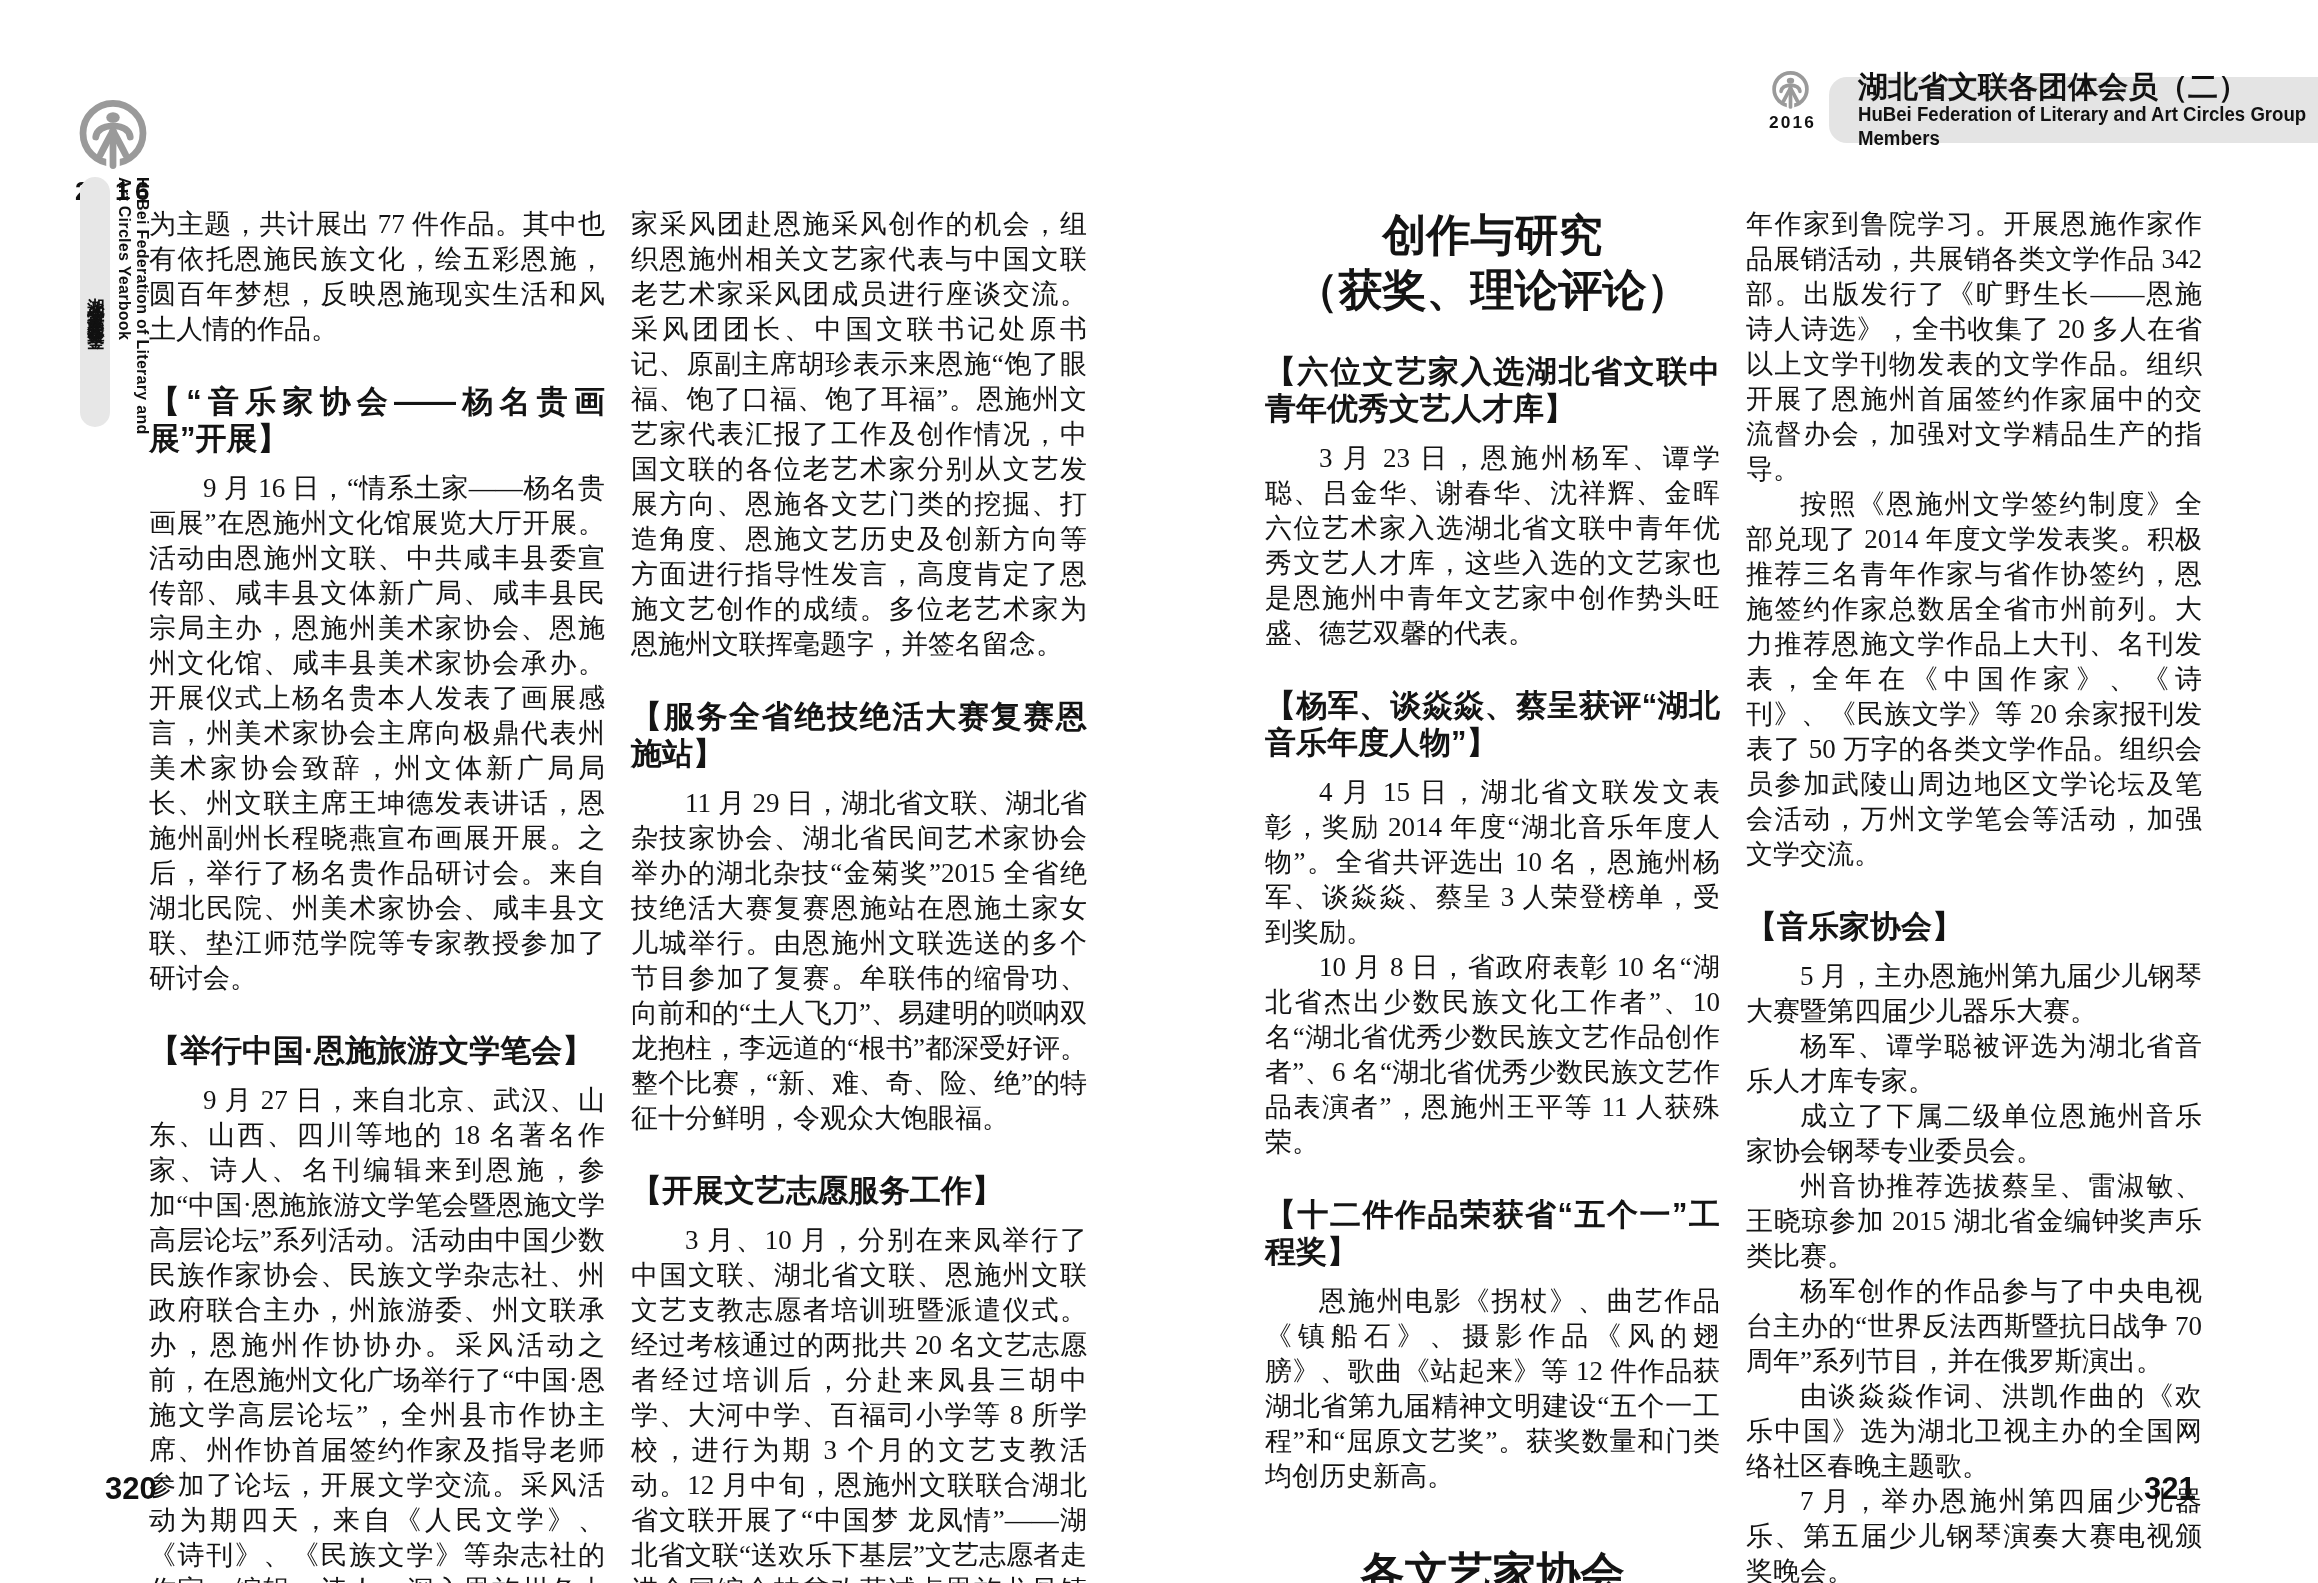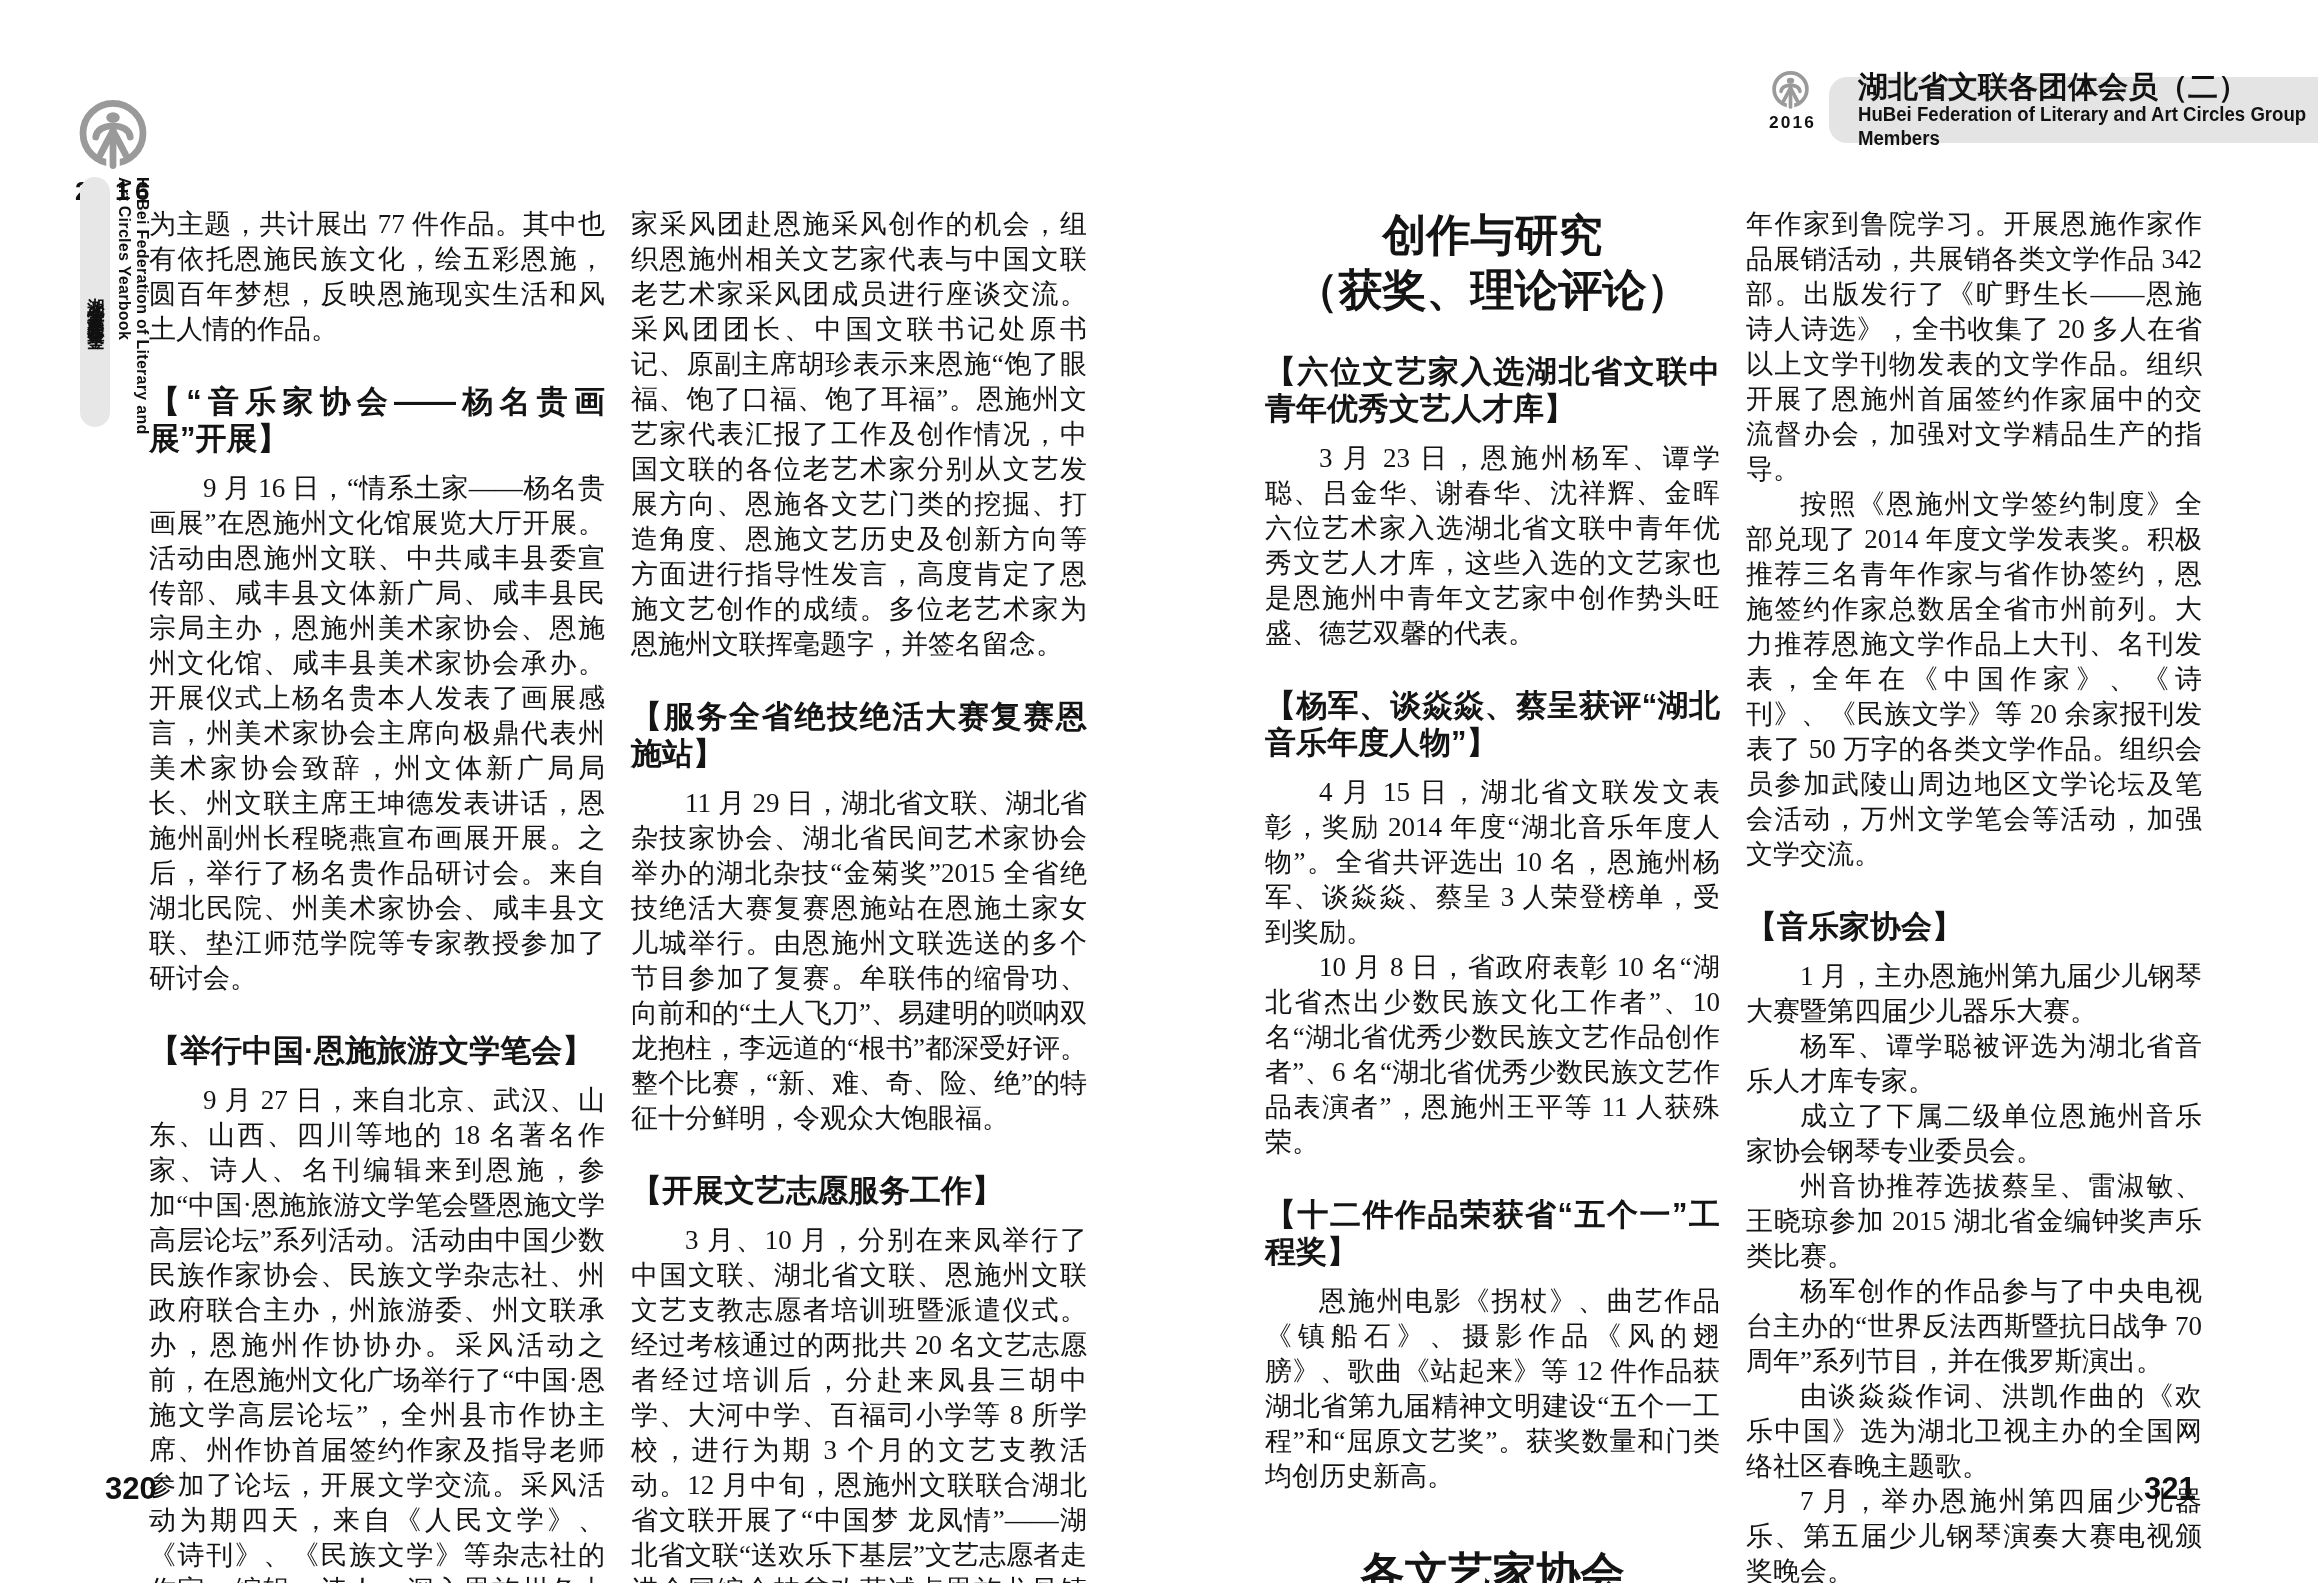--- a/index.html
+++ b/index.html
@@ -162,21 +162,21 @@
     <div class="paragraph">4 月 15 日，湖北省文联发文表彰，奖励 2014 年度“湖北音乐年度人物”。全省共评选出 10 名，恩施州杨军、谈焱焱、蔡呈 3 人荣登榜单，受到奖励。</div>
     <div class="paragraph">10 月 8 日，省政府表彰 10 名“湖北省杰出少数民族文化工作者”、10 名“湖北省优秀少数民族文艺作品创作者”、6 名“湖北省优秀少数民族文艺作品表演者”，恩施州王平等 11 人获殊荣。</div>
     <div class="section-heading">【十二件作品荣获省“五个一”工程奖】</div>
     <div class="paragraph">恩施州电影《拐杖》、曲艺作品《镇船石》、摄影作品《风的翅膀》、歌曲《站起来》等 12 件作品获湖北省第九届精神文明建设“五个一工程”和“屈原文艺奖”。获奖数量和门类均创历史新高。</div>
     <div class="big-heading later">各文艺家协会</div>
   </div>
 <div class="col" id="col-r2">
     <div class="paragraph-cont">年作家到鲁院学习。开展恩施作家作品展销活动，共展销各类文学作品 342 部。出版发行了《旷野生长——恩施诗人诗选》，全书收集了 20 多人在省以上文学刊物发表的文学作品。组织开展了恩施州首届签约作家届中的交流督办会，加强对文学精品生产的指导。</div>
     <div class="paragraph">按照《恩施州文学签约制度》全部兑现了 2014 年度文学发表奖。积极推荐三名青年作家与省作协签约，恩施签约作家总数居全省市州前列。大力推荐恩施文学作品上大刊、名刊发表，全年在《中国作家》、《诗刊》、《民族文学》等 20 余家报刊发表了 50 万字的各类文学作品。组织会员参加武陵山周边地区文学论坛及笔会活动，万州文学笔会等活动，加强文学交流。</div>
     <div class="section-heading">【音乐家协会】</div>
-    <div class="paragraph">1 月，主办恩施州第九届少儿钢琴大赛暨第四届少儿器乐大赛。</div>
+    <div class="paragraph">5 月，主办恩施州第九届少儿钢琴大赛暨第四届少儿器乐大赛。</div>
     <div class="paragraph">杨军、谭学聪被评选为湖北省音乐人才库专家。</div>
     <div class="paragraph">成立了下属二级单位恩施州音乐家协会钢琴专业委员会。</div>
     <div class="paragraph">州音协推荐选拔蔡呈、雷淑敏、王晓琼参加 2015 湖北省金编钟奖声乐类比赛。</div>
     <div class="paragraph">杨军创作的作品参与了中央电视台主办的“世界反法西斯暨抗日战争 70 周年”系列节目，并在俄罗斯演出。</div>
     <div class="paragraph">由谈焱焱作词、洪凯作曲的《欢乐中国》选为湖北卫视主办的全国网络社区春晚主题歌。</div>
     <div class="paragraph">7 月，举办恩施州第四届少儿器乐、第五届少儿钢琴演奏大赛电视颁奖晚会。</div>
     <div class="paragraph">10 月，州音协选送的作品《甜甜的中国梦》、《女儿会赶场》、《画里乡情》获第二届湖北省文化艺术节（原群星奖）奖项。</div>
   </div>
 
 <div class="page-num" id="pn-left">320</div>

